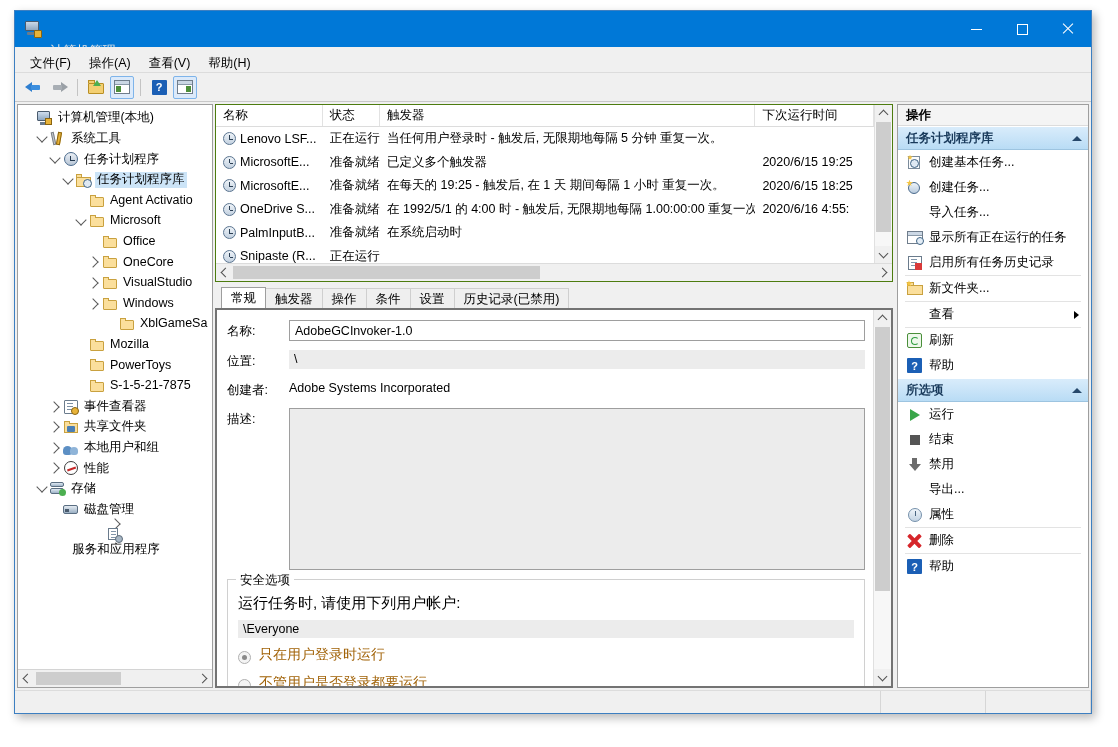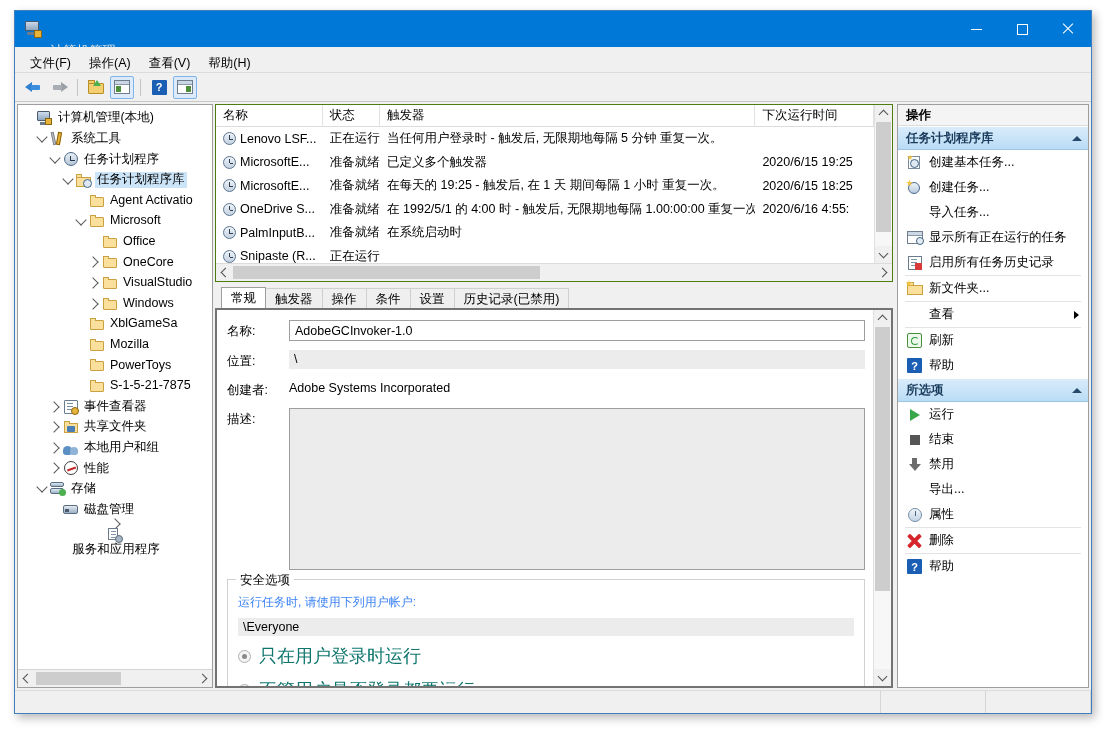--- a/index.html
+++ b/index.html
@@ -255,23 +255,23 @@
   .ftext{
     flex:1 1 auto;height:162px;border:1px solid #9e9e9e;box-sizing:border-box;background:#ececec;
   }
   .group{
     margin-top:6px;border:1px solid #d0d0d0;box-sizing:border-box;position:relative;
     padding:14px 10px 6px 10px;
   }
   .group-title{
     position:absolute;top:-8px;left:8px;background:#ffffff;padding:0 4px;font-size:12.5px;color:#000;
   }
-  .grp-line{font-size:12px;color:#3b82f6;margin-bottom:7px;}
+  .grp-line{font-size:15px;color:#000000;margin-bottom:7px;}
   .acct-field{background:#ececec;font-size:12.5px;color:#000;padding:2px 5px;margin-bottom:8px;}
-  .opt{display:flex;align-items:center;font-size:18px;color:#0f766e;margin-bottom:10px;gap:8px;}
+  .opt{display:flex;align-items:flex-end;font-size:14px;color:#a16207;margin-bottom:10px;gap:8px;}
   .radio{
     width:13px;height:13px;border-radius:50%;border:1px solid #b0b0b0;background:#f4f4f4;
     box-sizing:border-box;flex:0 0 auto;position:relative;
   }
   .radio.on:after{content:"";position:absolute;left:3px;top:3px;width:5px;height:5px;border-radius:50%;background:#8a8a8a;}
 
   
   .pane-actions{
     width:192px;flex:0 0 auto;margin:2px 2px 2px 4px;
     background:#ffffff;border:1px solid #9e9e9e;box-sizing:border-box;
@@ -512,21 +512,21 @@
                 <span class="chev right"></span>
               </span>
               <span class="ticon">
                 <span class="ico-folder">
                   <i class="fb"></i>
                   <i class="ft"></i>
                 </span>
               </span>
               <span class="lbl">Windows</span>
             </div>
-            <div class="tree-row" style="padding-left: 56px;">
+            <div class="tree-row" style="padding-left: 86px;">
               <span class="tw"></span>
               <span class="ticon">
                 <span class="ico-folder">
                   <i class="fb"></i>
                   <i class="ft"></i>
                 </span>
               </span>
               <span class="lbl">XblGameSa</span>
             </div>
             <div class="tree-row" style="padding-left: 56px;">

